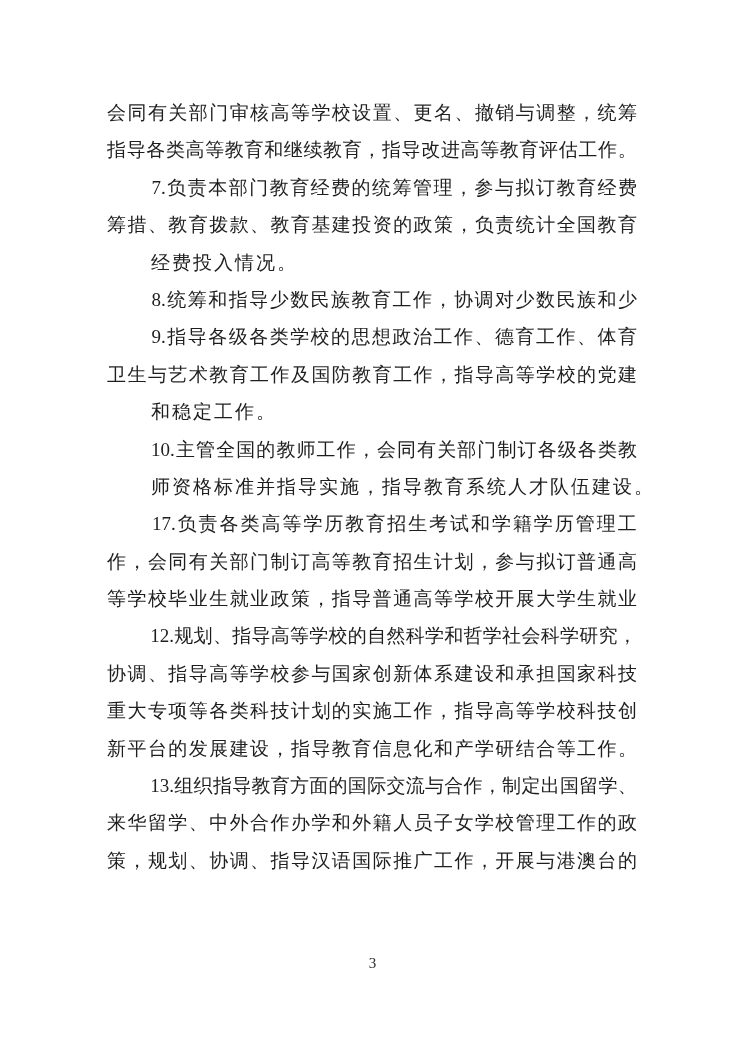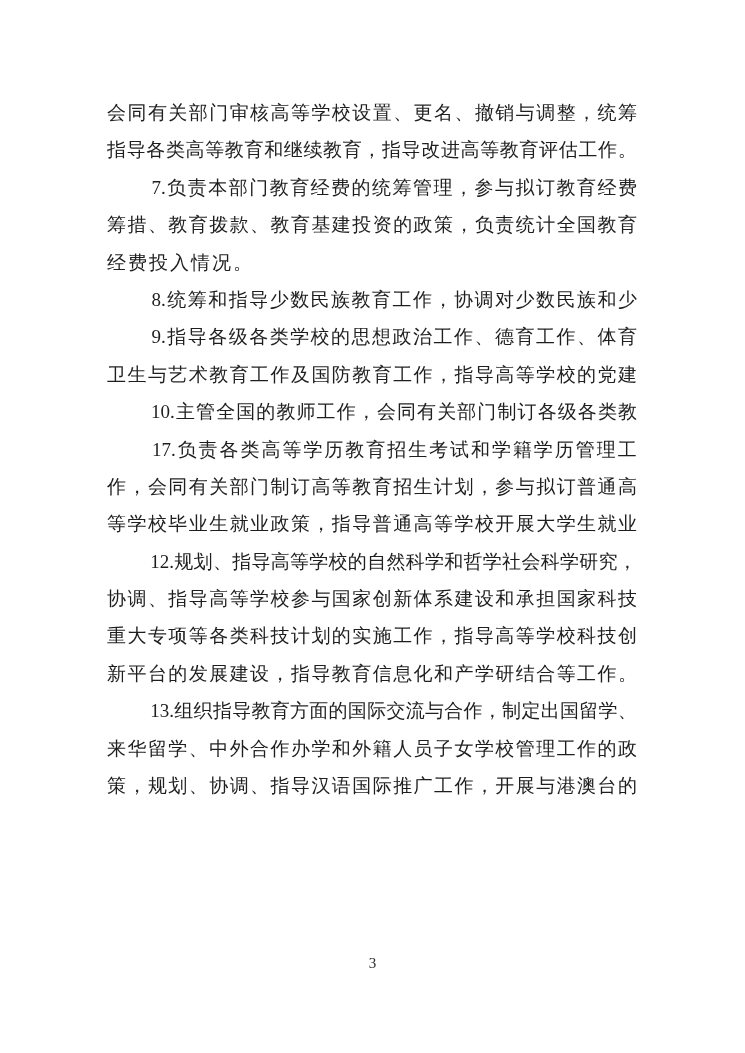--- a/index.html
+++ b/index.html
@@ -47,20 +47,21 @@
     display: inline-block;
     line-height: 37.4px;
     white-space: pre;
   }
   .indent-spacer {
     width: 43px;
     flex: 0 0 43px;
   }
   .line.plain {
     letter-spacing: 2px;
+    margin-left: 44px;
   }
   .page-footer {
     position: absolute;
     left: 0;
     top: 953px;
     width: 745px;
     text-align: center;
     font-size: 15px;
     line-height: 20px;
     color: #2a2a2a;
@@ -79,23 +80,25 @@
         <div class="line fill"><span class="indent-spacer"></span><span>7.</span><span>负</span><span>责</span><span>本</span><span>部</span><span>门</span><span>教</span><span>育</span><span>经</span><span>费</span><span>的</span><span>统</span><span>筹</span><span>管</span><span>理</span><span>，</span><span>参</span><span>与</span><span>拟</span><span>订</span><span>教</span><span>育</span><span>经</span><span>费</span></div>
         <div class="line fill"><span>筹</span><span>措</span><span>、</span><span>教</span><span>育</span><span>拨</span><span>款</span><span>、</span><span>教</span><span>育</span><span>基</span><span>建</span><span>投</span><span>资</span><span>的</span><span>政</span><span>策</span><span>，</span><span>负</span><span>责</span><span>统</span><span>计</span><span>全</span><span>国</span><span>教</span><span>育</span></div>
         <div class="line plain">经费投入情况。</div>
       </div>
       <div class="paragraph">
         <div class="line fill"><span class="indent-spacer"></span><span>8.</span><span>统</span><span>筹</span><span>和</span><span>指</span><span>导</span><span>少</span><span>数</span><span>民</span><span>族</span><span>教</span><span>育</span><span>工</span><span>作</span><span>，</span><span>协</span><span>调</span><span>对</span><span>少</span><span>数</span><span>民</span><span>族</span><span>和</span><span>少</span></div>
       </div>
       <div class="paragraph">
         <div class="line fill"><span class="indent-spacer"></span><span>9.</span><span>指</span><span>导</span><span>各</span><span>级</span><span>各</span><span>类</span><span>学</span><span>校</span><span>的</span><span>思</span><span>想</span><span>政</span><span>治</span><span>工</span><span>作</span><span>、</span><span>德</span><span>育</span><span>工</span><span>作</span><span>、</span><span>体</span><span>育</span></div>
         <div class="line fill"><span>卫</span><span>生</span><span>与</span><span>艺</span><span>术</span><span>教</span><span>育</span><span>工</span><span>作</span><span>及</span><span>国</span><span>防</span><span>教</span><span>育</span><span>工</span><span>作</span><span>，</span><span>指</span><span>导</span><span>高</span><span>等</span><span>学</span><span>校</span><span>的</span><span>党</span><span>建</span></div>
+        <div class="line plain">和稳定工作。</div>
       </div>
       <div class="paragraph">
         <div class="line fill"><span class="indent-spacer"></span><span>10.</span><span>主</span><span>管</span><span>全</span><span>国</span><span>的</span><span>教</span><span>师</span><span>工</span><span>作</span><span>，</span><span>会</span><span>同</span><span>有</span><span>关</span><span>部</span><span>门</span><span>制</span><span>订</span><span>各</span><span>级</span><span>各</span><span>类</span><span>教</span></div>
+        <div class="line plain">师资格标准并指导实施，指导教育系统人才队伍建设。</div>
       </div>
       <div class="paragraph">
         <div class="line fill"><span class="indent-spacer"></span><span>17.</span><span>负</span><span>责</span><span>各</span><span>类</span><span>高</span><span>等</span><span>学</span><span>历</span><span>教</span><span>育</span><span>招</span><span>生</span><span>考</span><span>试</span><span>和</span><span>学</span><span>籍</span><span>学</span><span>历</span><span>管</span><span>理</span><span>工</span></div>
         <div class="line fill"><span>作</span><span>，</span><span>会</span><span>同</span><span>有</span><span>关</span><span>部</span><span>门</span><span>制</span><span>订</span><span>高</span><span>等</span><span>教</span><span>育</span><span>招</span><span>生</span><span>计</span><span>划</span><span>，</span><span>参</span><span>与</span><span>拟</span><span>订</span><span>普</span><span>通</span><span>高</span></div>
         <div class="line fill"><span>等</span><span>学</span><span>校</span><span>毕</span><span>业</span><span>生</span><span>就</span><span>业</span><span>政</span><span>策</span><span>，</span><span>指</span><span>导</span><span>普</span><span>通</span><span>高</span><span>等</span><span>学</span><span>校</span><span>开</span><span>展</span><span>大</span><span>学</span><span>生</span><span>就</span><span>业</span></div>
       </div>
       <div class="paragraph">
         <div class="line fill"><span class="indent-spacer"></span><span>12.</span><span>规</span><span>划</span><span>、</span><span>指</span><span>导</span><span>高</span><span>等</span><span>学</span><span>校</span><span>的</span><span>自</span><span>然</span><span>科</span><span>学</span><span>和</span><span>哲</span><span>学</span><span>社</span><span>会</span><span>科</span><span>学</span><span>研</span><span>究</span><span>，</span></div>
         <div class="line fill"><span>协</span><span>调</span><span>、</span><span>指</span><span>导</span><span>高</span><span>等</span><span>学</span><span>校</span><span>参</span><span>与</span><span>国</span><span>家</span><span>创</span><span>新</span><span>体</span><span>系</span><span>建</span><span>设</span><span>和</span><span>承</span><span>担</span><span>国</span><span>家</span><span>科</span><span>技</span></div>
         <div class="line fill"><span>重</span><span>大</span><span>专</span><span>项</span><span>等</span><span>各</span><span>类</span><span>科</span><span>技</span><span>计</span><span>划</span><span>的</span><span>实</span><span>施</span><span>工</span><span>作</span><span>，</span><span>指</span><span>导</span><span>高</span><span>等</span><span>学</span><span>校</span><span>科</span><span>技</span><span>创</span></div>

